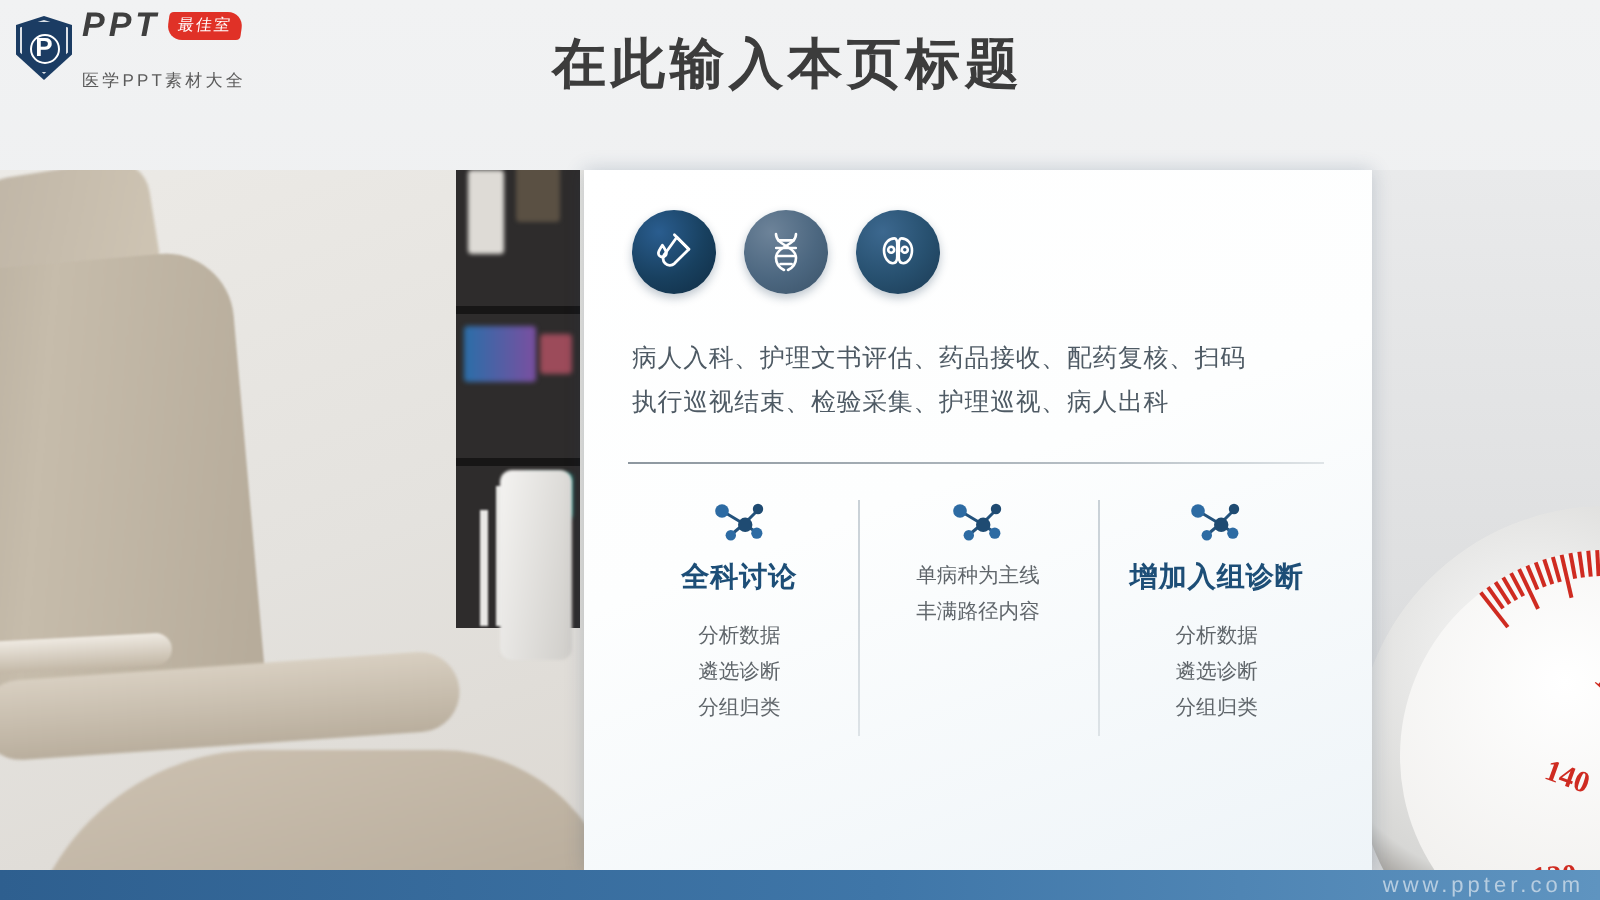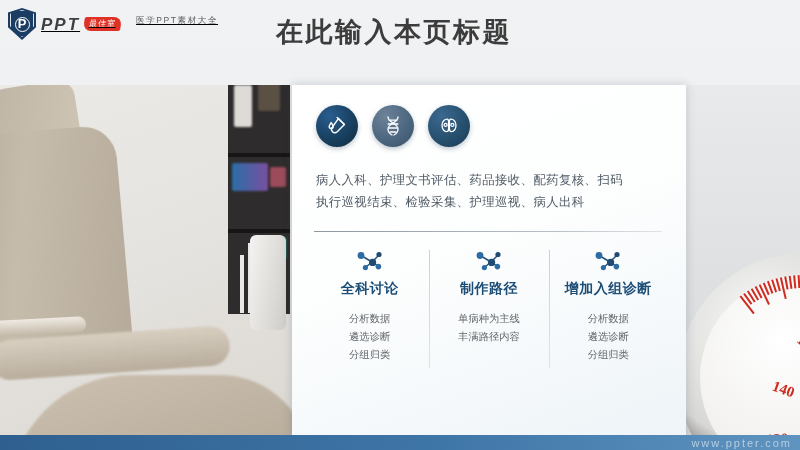--- a/index.html
+++ b/index.html
@@ -36,21 +36,21 @@
     clip-path:polygon(50% 0%,100% 14%,100% 60%,50% 100%,0% 60%,0% 14%);
     opacity:.85;
   }
   .shield span{
     position:relative; z-index:2;
     color:#fff; font-size:13px; font-weight:bold; line-height:1;
     border:1.4px solid #fff; border-radius:50%;
     width:15px; height:15px; display:flex; align-items:center; justify-content:center;
     padding-bottom:1px;
   }
-  #logo-text { display:flex; flex-direction:row; gap:15px;text-decoration:underline; }
+  #logo-text { display:flex; flex-direction:column; gap:15px; }
   #logo-row1 { display:flex; align-items:center; gap:4px; }
   .ppt-word {
     font-size:17px; font-weight:bold; font-style:italic;
     letter-spacing:2px; color:#3f3f3f; line-height:1;
   }
   .badge {
     background:#e03127; color:#fff; font-size:8px; line-height:1;
     padding:2.5px 5px 3px 5px; border-radius:2px 8px 2px 8px;
     letter-spacing:1px; white-space:nowrap;
     transform:skewX(-8deg);
@@ -169,20 +169,21 @@
   .circ svg { display:block; }
   .c1 { background:radial-gradient(circle at 32% 26%,#2a5d8f 0%,#18405f 55%,#102c43 100%); }
   .c2 { background:radial-gradient(circle at 32% 26%,#6d8399 0%,#4c6780 55%,#3a5268 100%); }
   .c3 { background:radial-gradient(circle at 32% 26%,#3c688f 0%,#27506f 55%,#1b3a53 100%); }
 
   
   #para {
     margin:22px 6px 0 6px;
     font-size:12.4px; color:#4e5a64; line-height:22px;
     letter-spacing:.4px;
+    font-family:Liberation Mono, monospace;
   }
   #para div { white-space:nowrap; }
 
   #divider {
     margin:18px 6px 0 4px; height:1px;
     background:linear-gradient(90deg,#8d979f 0%,#b9c1c7 70%,#dfe4e7 100%);
   }
 
   
   #cols { display:flex; margin:16px 0 0 0;justify-content:space-between; }
@@ -340,21 +341,20 @@
           <div class="net-icon">
             <svg width="30" height="26" viewBox="0 0 30 26" fill="none" stroke="#23527c" stroke-width="1.5">
               <path d="M7 7l10 6M17 13l7-7M17 13l-6 5M17 13l6 4"></path>
               <circle cx="6" cy="6.5" r="3.4" fill="#2d6ba3" stroke="none"></circle>
               <circle cx="24" cy="5.5" r="2.6" fill="#1f4b72" stroke="none"></circle>
               <circle cx="17.6" cy="13.4" r="3.6" fill="#1f4b72" stroke="none"></circle>
               <circle cx="10.4" cy="18.6" r="2.6" fill="#2d6ba3" stroke="none"></circle>
               <circle cx="23.4" cy="17.6" r="2.8" fill="#2d6ba3" stroke="none"></circle>
             </svg>
           </div>
-          <div class="col-title">制作路径</div>
           <div class="col-line">单病种为主线</div>
           <div class="col-line">丰满路径内容</div>
         </div>
 
 
         <div class="col">
           <div class="net-icon">
             <svg width="30" height="26" viewBox="0 0 30 26" fill="none" stroke="#23527c" stroke-width="1.5">
               <path d="M7 7l10 6M17 13l7-7M17 13l-6 5M17 13l6 4"></path>
               <circle cx="6" cy="6.5" r="3.4" fill="#2d6ba3" stroke="none"></circle>

